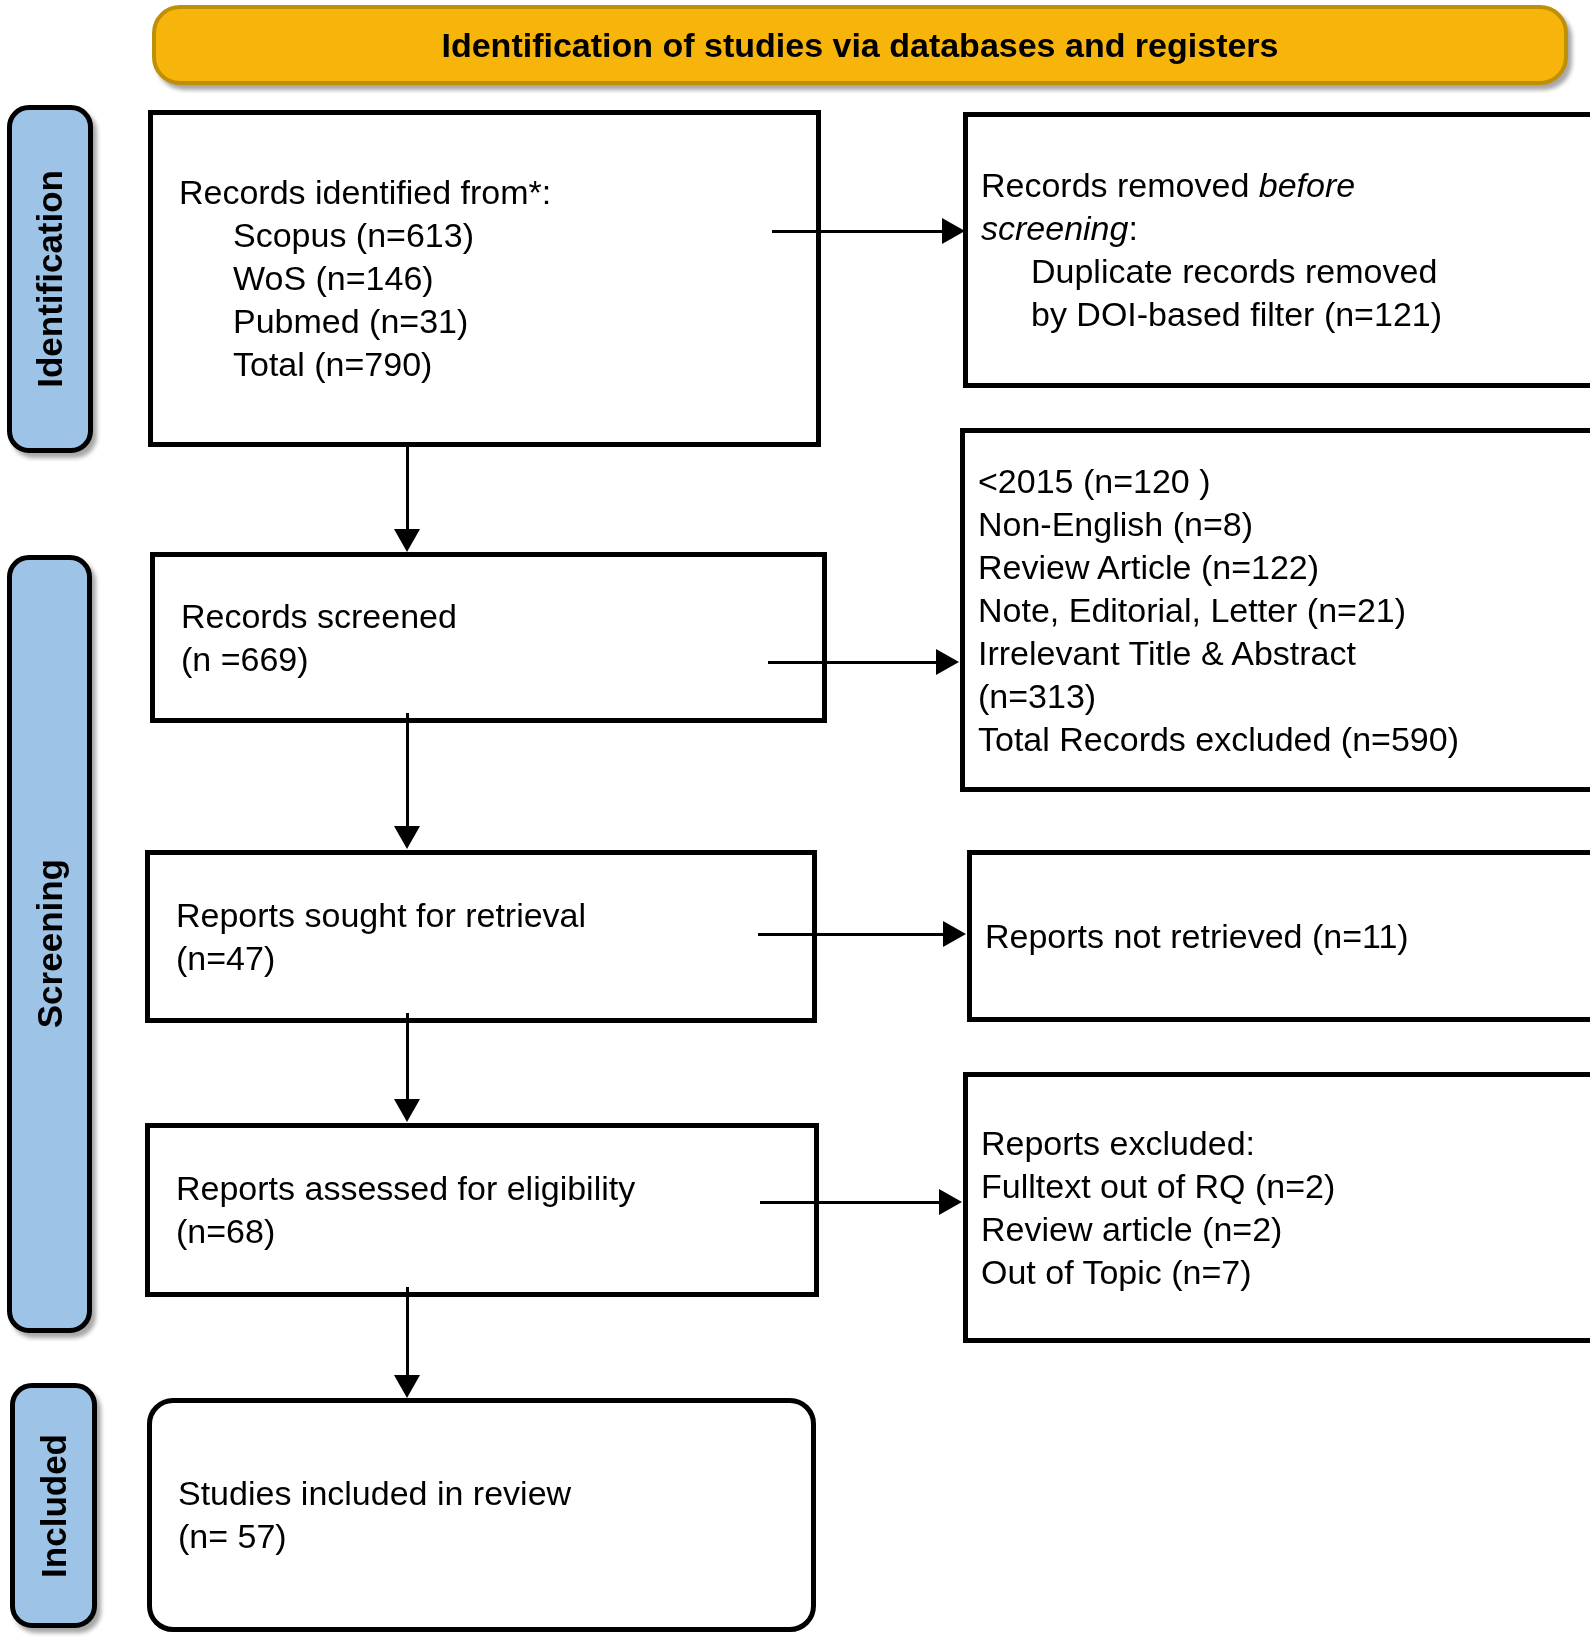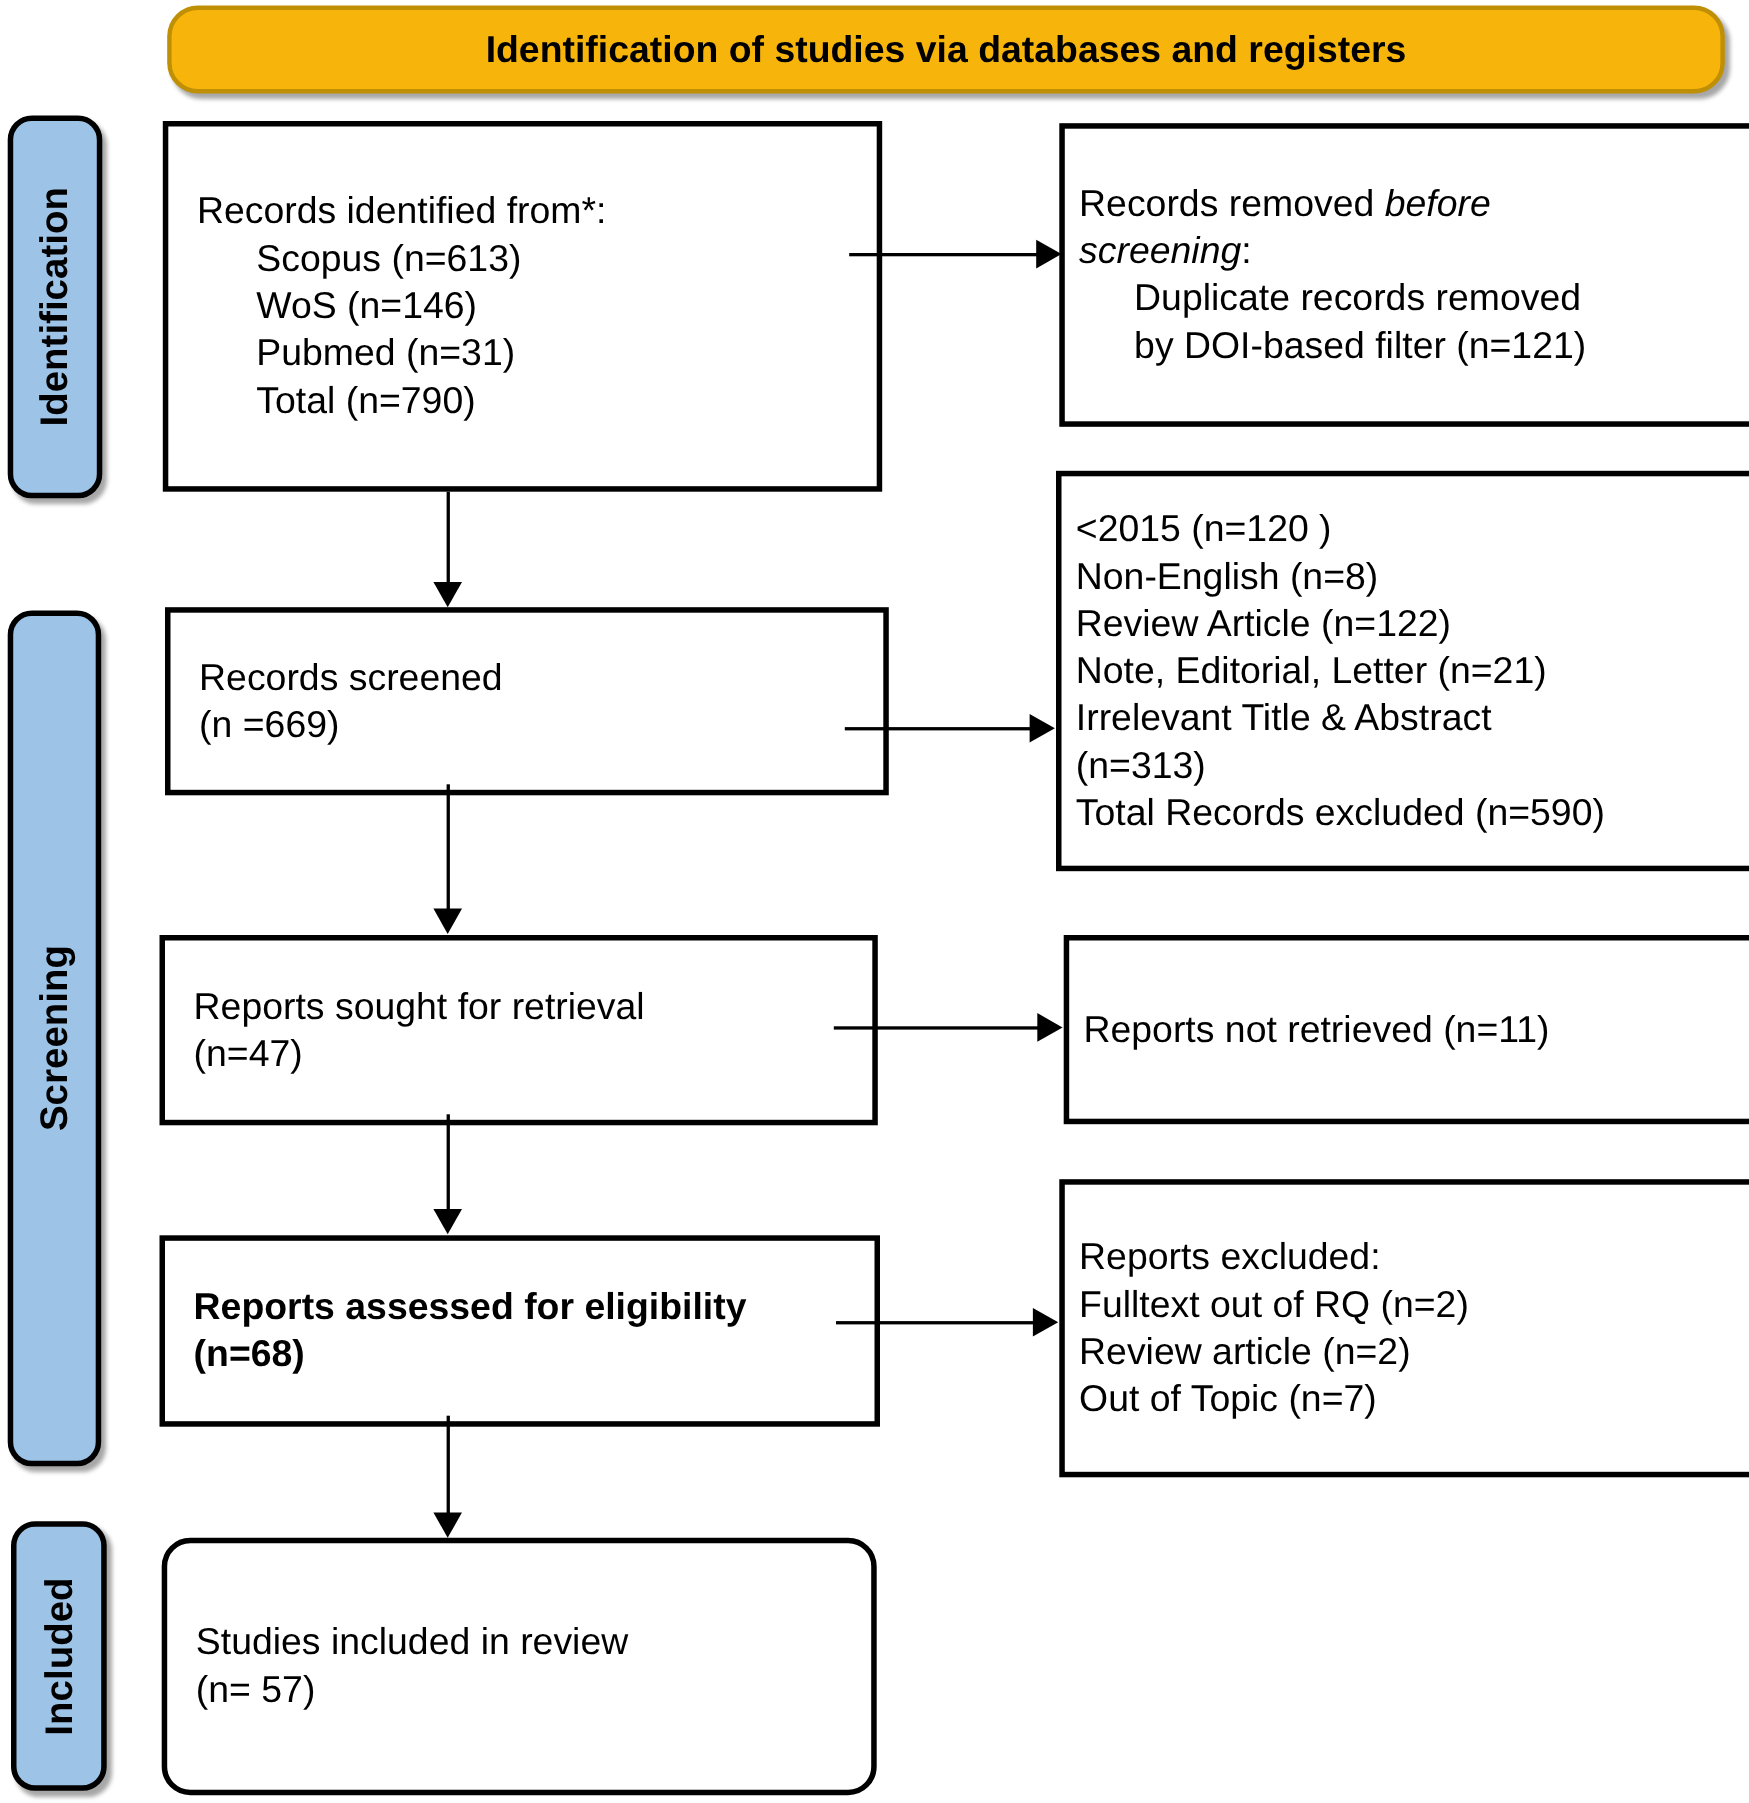--- a/index.html
+++ b/index.html
@@ -38,32 +38,32 @@
   #stage-identification{left:7px;top:105px;width:76px;height:338px;}
   #stage-screening{left:7px;top:555px;width:75px;height:768px;}
   #stage-included{left:10px;top:1383px;width:77px;height:235px;}
   
   .fbox{
     position:absolute;background:#ffffff;border:5px solid var(--box-border);
     display:flex;flex-direction:column;justify-content:center;align-items:flex-start;
     font-size:34px;line-height:43px;
   }
   .fbox .ln{white-space:nowrap;}
-  .left-col{padding-left:26px;padding-right:4px;}
+  .left-col{padding-left:26px;padding-right:23px;}
   .right-col{padding-left:13px;padding-right:6px;}
   .indent{margin-left:54px;}
   .indent-r{margin-left:50px;}
   .it{font-style:italic;}
   #box-identified{left:148px;top:110px;width:614px;height:327px;}
   #box-removed{left:963px;top:112px;width:609px;height:266px;}
   #box-screened{left:150px;top:552px;width:618px;height:161px;}
   #box-excluded-records{left:960px;top:428px;width:610px;height:354px;}
   #box-sought{left:145px;top:850px;width:613px;height:163px;}
   #box-not-retrieved{left:967px;top:850px;width:603px;height:162px;}
-  #box-assessed{left:145px;top:1123px;width:615px;height:164px;font-weight:bold;}
+  #box-assessed{left:145px;top:1123px;width:615px;height:164px;}
   #box-excluded-reports{left:963px;top:1072px;width:607px;height:261px;}
   #box-included{left:147px;top:1398px;width:610px;height:224px;border-radius:26px;}
   
   .hline{position:absolute;height:3px;background:#000;}
   .vline{position:absolute;width:3px;background:#000;}
   .head-right{position:absolute;width:0;height:0;
     border-top:13px solid transparent;border-bottom:13px solid transparent;
     border-left:23px solid #000;}
   .head-down{position:absolute;width:0;height:0;
     border-left:13px solid transparent;border-right:13px solid transparent;

